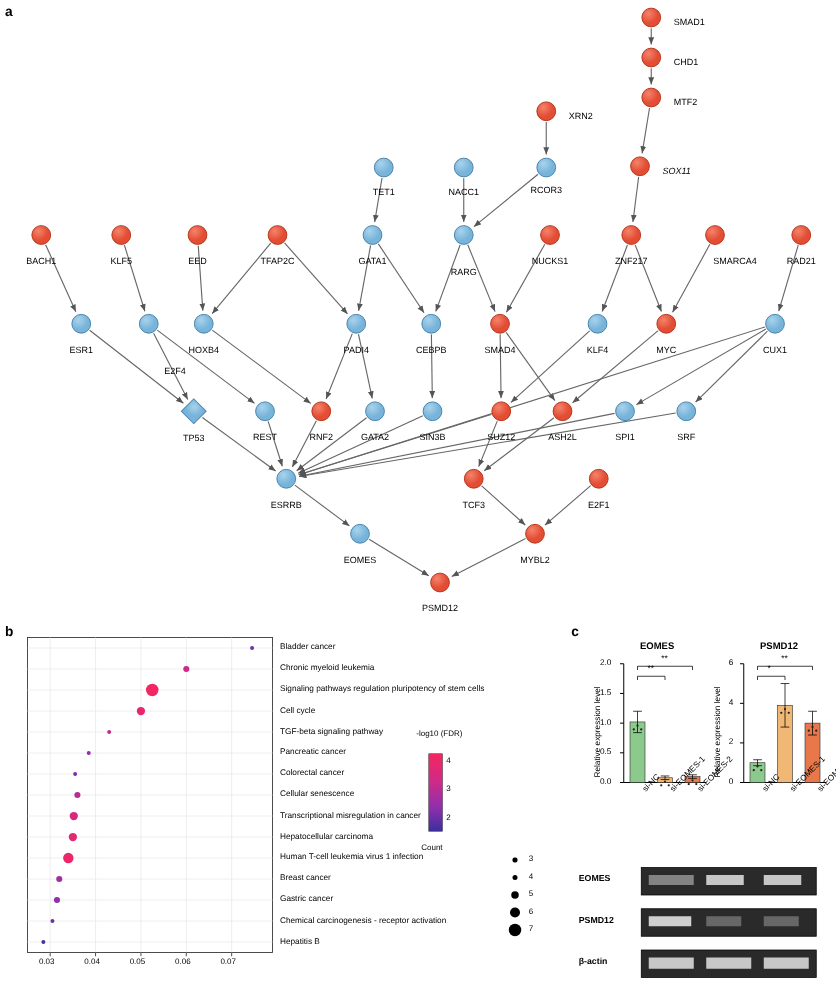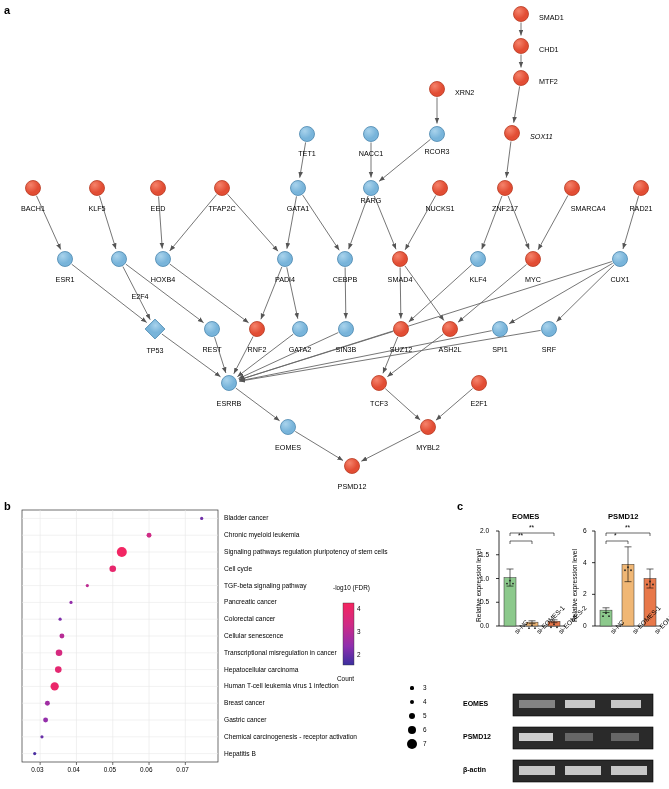--- a/index.html
+++ b/index.html
@@ -146,21 +146,21 @@
       <div class="nodelabel" style="left: 530px; top: 132px; transform: none; font-style: italic;">SOX11</div>
       <div class="nodelabel" style="left: 455px; top: 88px; transform: none;">XRN2</div>
       <div class="nodelabel" style="left: 307px; top: 149px;">TET1</div>
       <div class="nodelabel" style="left: 371px; top: 149px;">NACC1</div>
       <div class="nodelabel" style="left: 437px; top: 147px;">RCOR3</div>
       <div class="nodelabel" style="left: 33px; top: 204px;">BACH1</div>
       <div class="nodelabel" style="left: 97px; top: 204px;">KLF5</div>
       <div class="nodelabel" style="left: 158px; top: 204px;">EED</div>
       <div class="nodelabel" style="left: 222px; top: 204px;">TFAP2C</div>
       <div class="nodelabel" style="left: 298px; top: 204px;">GATA1</div>
-      <div class="nodelabel" style="left: 371px; top: 196px;">RARG</div>
+      <div class="nodelabel" style="left: 371px; top: 213px;">RARG</div>
       <div class="nodelabel" style="left: 440px; top: 204px;">NUCKS1</div>
       <div class="nodelabel" style="left: 505px; top: 204px;">ZNF217</div>
       <div class="nodelabel" style="left: 572px; top: 204px; padding-left: 32px;">SMARCA4</div>
       <div class="nodelabel" style="left: 641px; top: 204px;">RAD21</div>
       <div class="nodelabel" style="left: 65px; top: 275px;">ESR1</div>
       <div class="nodelabel" style="left: 119px; top: 292px; margin-left: 21px;">E2F4</div>
       <div class="nodelabel" style="left: 163px; top: 275px;">HOXB4</div>
       <div class="nodelabel" style="left: 285px; top: 275px;">PADI4</div>
       <div class="nodelabel" style="left: 345px; top: 275px;">CEBPB</div>
       <div class="nodelabel" style="left: 400px; top: 275px; text-align: right;">SMAD4</div>

